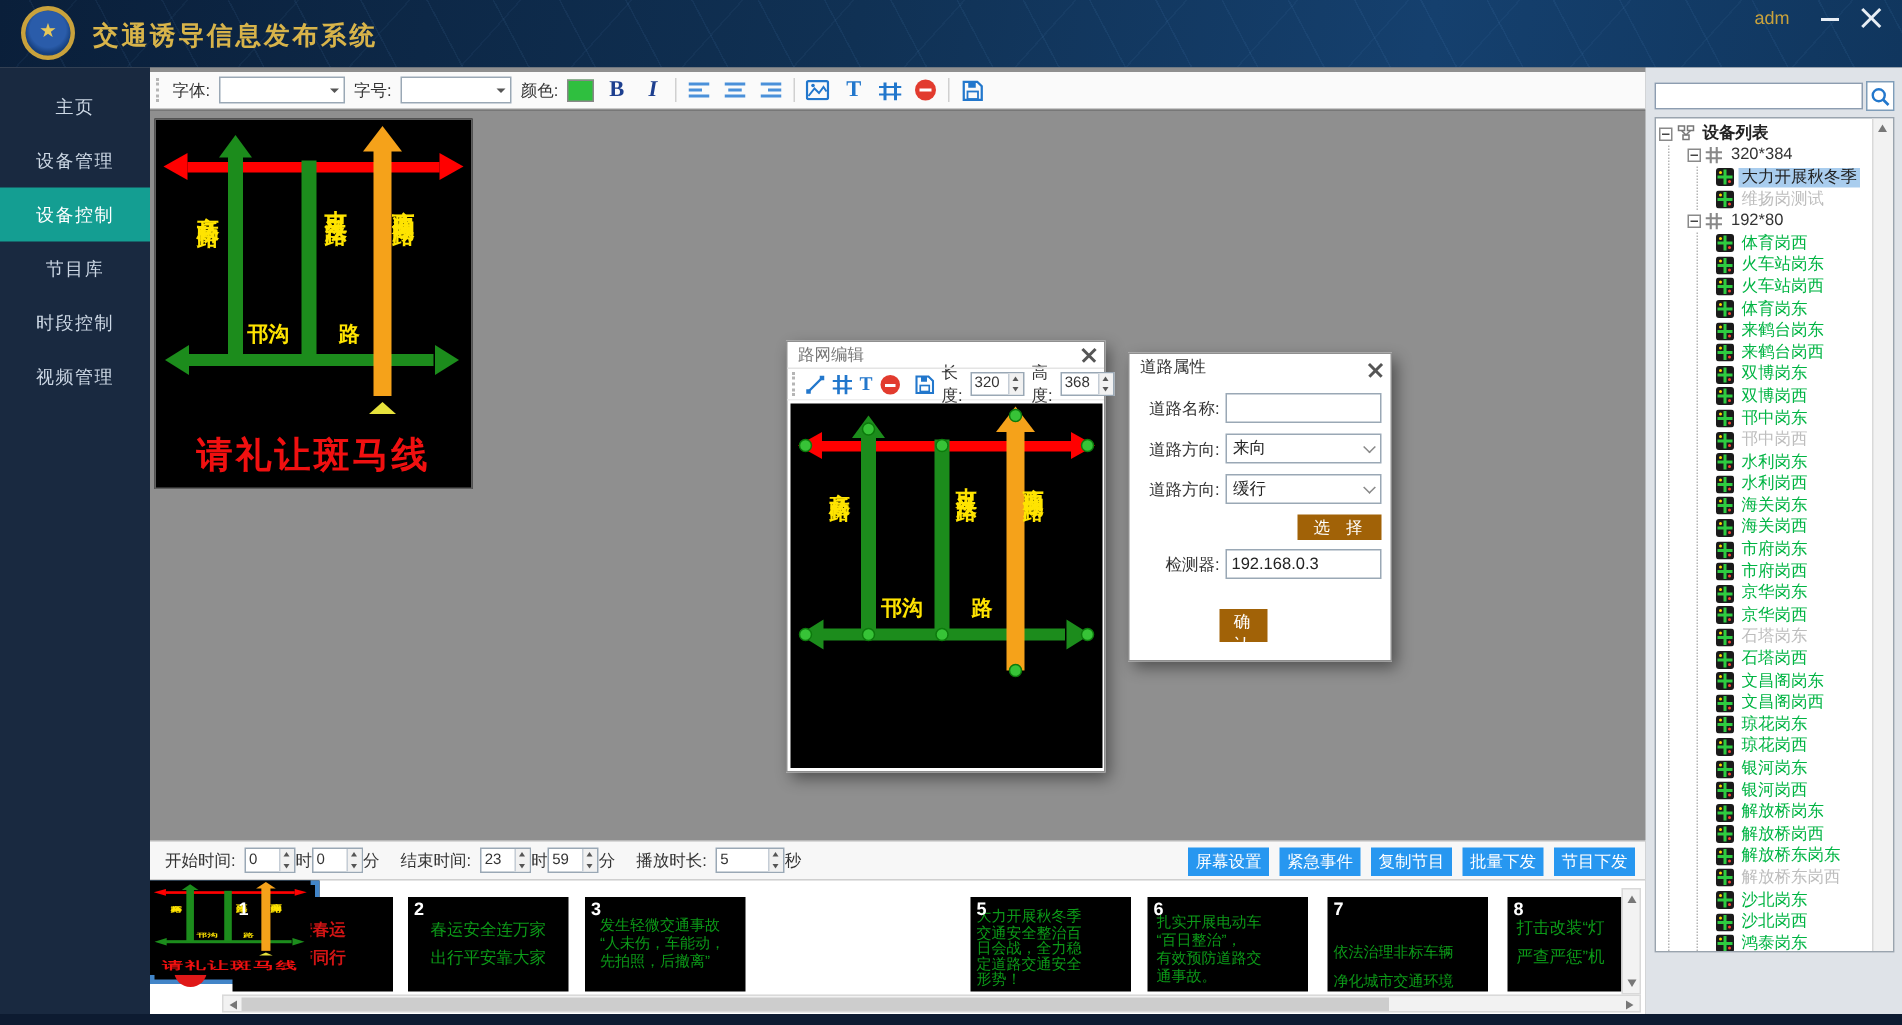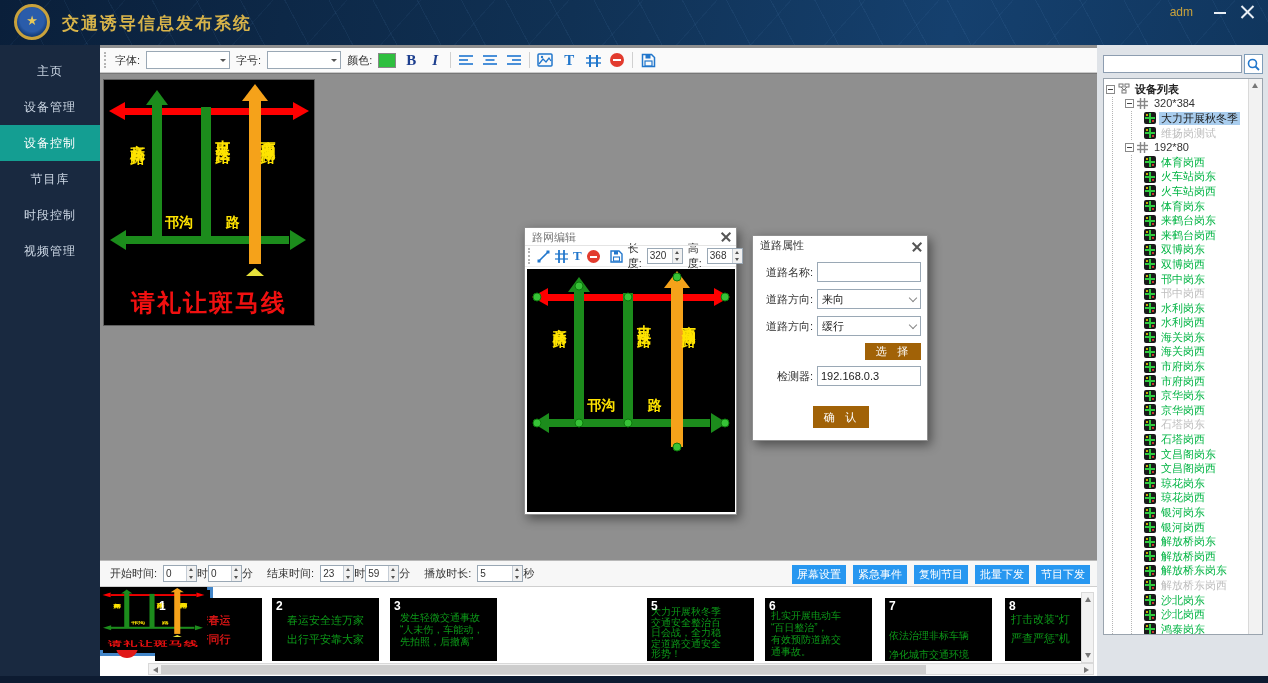--- a/index.html
+++ b/index.html
@@ -412,21 +412,21 @@
         </div>
         <div class="prow" style="left:4px;top:80px">
           <span class="plabel">道路方向:</span>
           <span class="pselect"><span>缓行</span><span class="chev"></span></span>
         </div>
         <button class="blue-btn" style="position:absolute;left:112px;top:107px;width:56px;height:17px">选 择</button>
         <div class="prow" style="left:4px;top:130px">
           <span class="plabel">检测器:</span>
           <input class="pfield" value="192.168.0.3" style="">
         </div>
-        <button class="blue-btn" style="position:absolute;left:60px;top:170px;width:56px;height:22px">确 认</button>
+        <button class="blue-btn" style="position:absolute;left:60px;top:170px;width:32px;height:22px">确 认</button>
       </div>
     </div>
 
     <div id="controls">
       <span class="c-gap" style="width:10px"></span>
       <span>开始时间:</span>
       <span class="c-gap" style="width:6px"></span>
       <span class="spin">
           <span class="val">0</span>
           <span class="updn">

